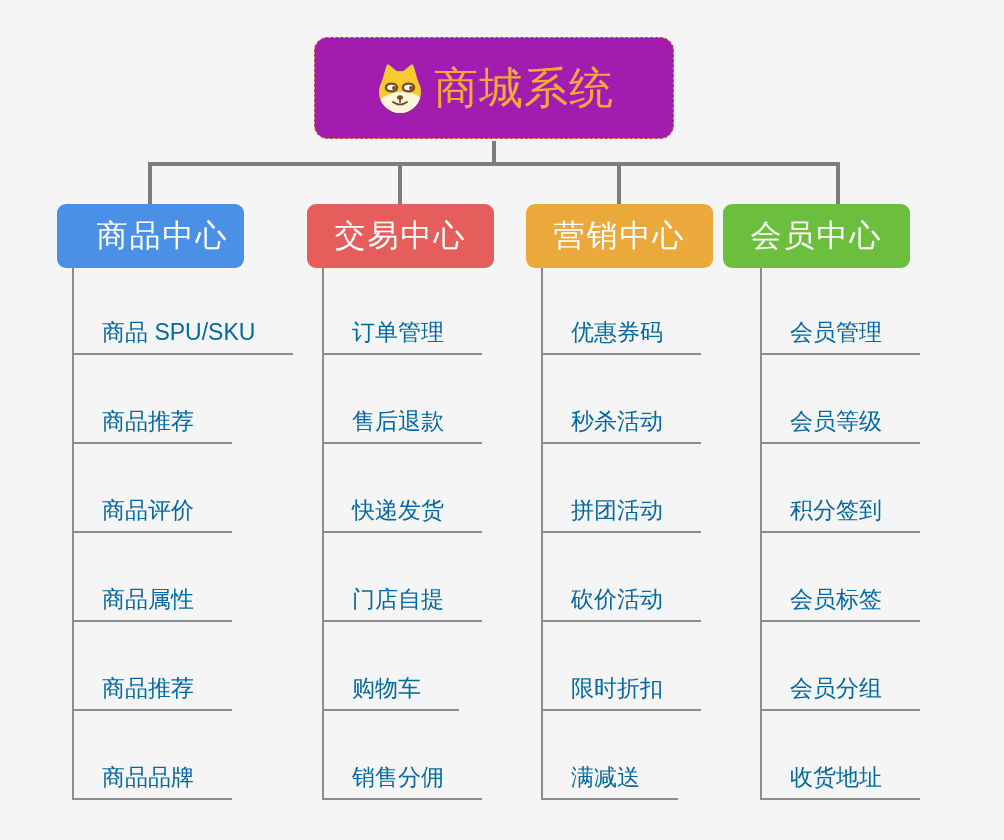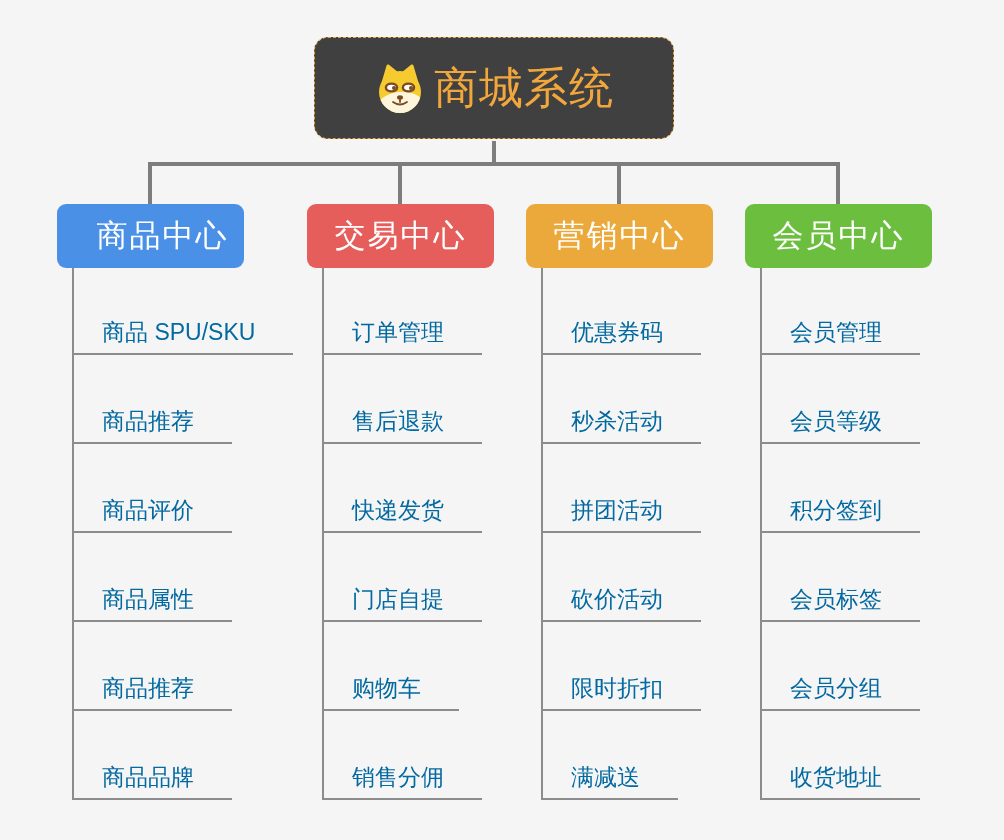--- a/index.html
+++ b/index.html
@@ -16,40 +16,40 @@
   .conn-bus{left:148px;top:162px;width:692px;height:4px;}
   .conn-drop{top:166px;width:4px;height:39px;}
   .conn-drop-1{left:148px;}
   .conn-drop-2{left:398px;}
   .conn-drop-3{left:617px;}
   .conn-drop-4{left:836px;}
 
   
   .root-node{
     position:absolute;left:314px;top:37px;width:360px;height:102px;
-    background:#404040;border:1px dashed #eda23e;border-radius:14px;
+    background:#a21caf;border:1px dashed #eda23e;border-radius:14px;
     display:flex;align-items:center;justify-content:center;gap:8px;
     box-sizing:border-box;
   }
   .root-title{
     font-size:44px;color:#f1a73c;letter-spacing:1px;white-space:nowrap;
   }
   .doge-icon{width:52px;height:52px;flex:0 0 auto;}
 
   
   .branch-header{
     position:absolute;top:204px;width:187px;height:64px;
     border-radius:9px;color:#ffffff;font-size:31px;letter-spacing:2px;
     display:flex;align-items:center;justify-content:center;
     box-sizing:border-box;white-space:nowrap;
   }
   .bh-1{left:57px;}
   .bh-2{left:307px;}
   .bh-3{left:526px;}
-  .bh-4{left:745px;}
+  .bh-4{left:723px;}
 
   
   .branch-column{
     position:absolute;top:268px;height:532px;width:0;
     border-left:2px solid #8c8c8c;
   }
   .col-1{left:72px;}
   .col-2{left:322px;}
   .col-3{left:541px;}
   .col-4{left:760px;}

